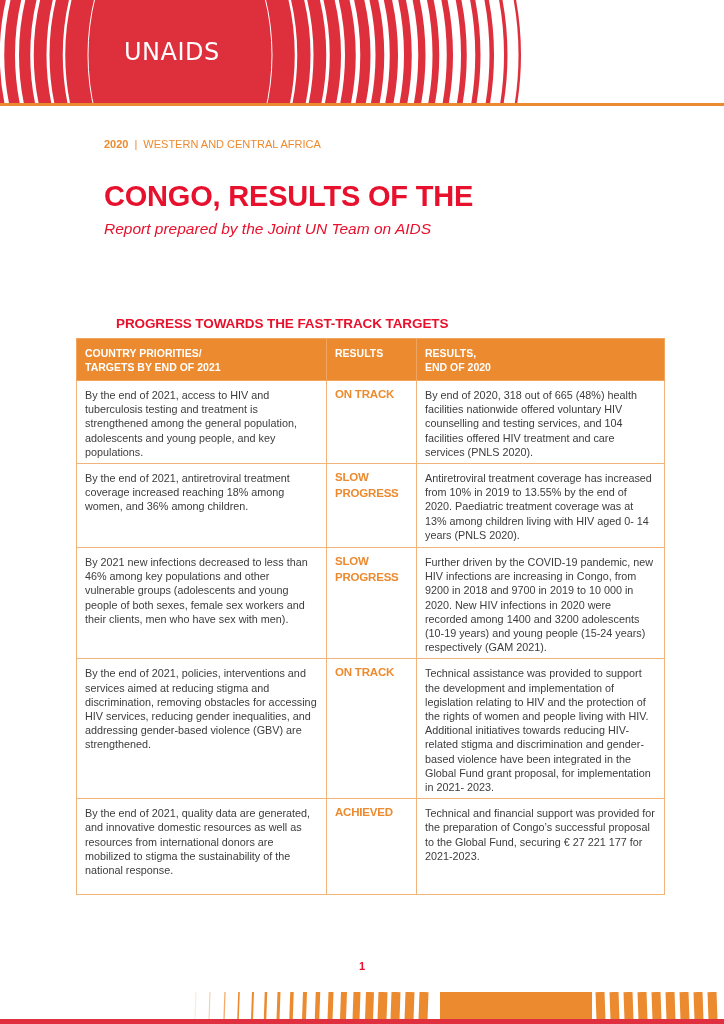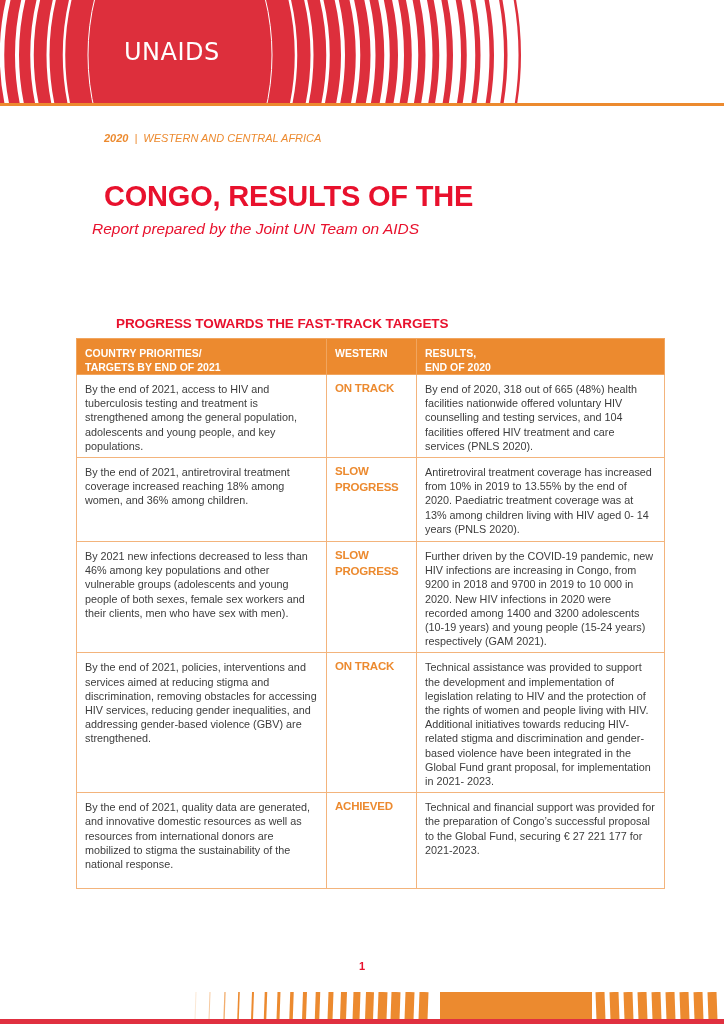--- a/index.html
+++ b/index.html
@@ -19,46 +19,46 @@
     position: absolute; left: 0; top: 103px; width: 724px; height: 3px;
     background: #ec8a2f;
   }
   .logo-text {
     position: absolute; left: 124px; top: 38px;
     color: #ffffff; font-size: 24px; letter-spacing: 0.5px;
     font-family: "DejaVu Sans", sans-serif; font-weight: normal;
   }
   
   .meta-line {
-    position: absolute; left: 104px; top: 132px;
-    font-size: 11px; color: #ec8a2f; font-style: italic;
+    position: absolute; left: 104px; top: 138px;
+    font-size: 11px; color: #ec8a2f;
   }
   .meta-line .year { font-weight: bold; }
   .meta-line .sep { margin: 0 6px; }
   .country-title {
     position: absolute; left: 104px; top: 180px;
     font-size: 29px; font-weight: bold; color: #e8112d; letter-spacing: -0.2px;
   }
   .subtitle {
-    position: absolute; left: 92px; top: 220px;
+    position: absolute; left: 104px; top: 220px;
     font-size: 15.5px; font-style: italic; color: #e8112d;
   }
   .section-heading {
     position: absolute; left: 116px; top: 316px;
     font-size: 13.5px; font-weight: bold; color: #e8112d; letter-spacing: -0.1px;
   }
   
   .targets-table {
     position: absolute; left: 76px; top: 338px; width: 588px;
     border-collapse: collapse; table-layout: fixed;
   }
   .targets-table th {
     background: #ec8a2f; color: #ffffff; text-align: left;
     font-size: 10.5px; font-weight: bold; line-height: 14px;
-    padding: 7px 8px 0 8px; vertical-align: top;
+    padding: 7px 8px 6px 8px; vertical-align: top;
     border: 1px solid #f1a55e;
   }
   .targets-table td {
     border: 1.5px solid #f3b47c;
     font-size: 10.8px; line-height: 14.2px; color: #3c3c3c;
     padding: 7px 8px 4px 8px; vertical-align: top;
   }
   .targets-table td.status {
     color: #ec8a2f; font-weight: bold; font-size: 11.5px; line-height: 16px;
     padding-top: 5px; letter-spacing: -0.2px; margin-top: 36px;
@@ -131,21 +131,21 @@
       <col class="c2">
       <col class="c3">
     </colgroup>
   <thead>
     <tr>
       <th>
         <div>COUNTRY PRIORITIES/</div>
         <div>TARGETS BY END OF 2021</div>
       </th>
       <th>
-        <div>WESTERN</div>
+        <div>RESULTS</div>
       </th>
       <th>
         <div>RESULTS,</div>
         <div>END OF 2020</div>
       </th>
     </tr>
   </thead>
   <tbody>
     <tr>
       <td>By the end of 2021, access to HIV and tuberculosis testing and treatment is strengthened among the general population, adolescents and young people, and key populations.</td>

